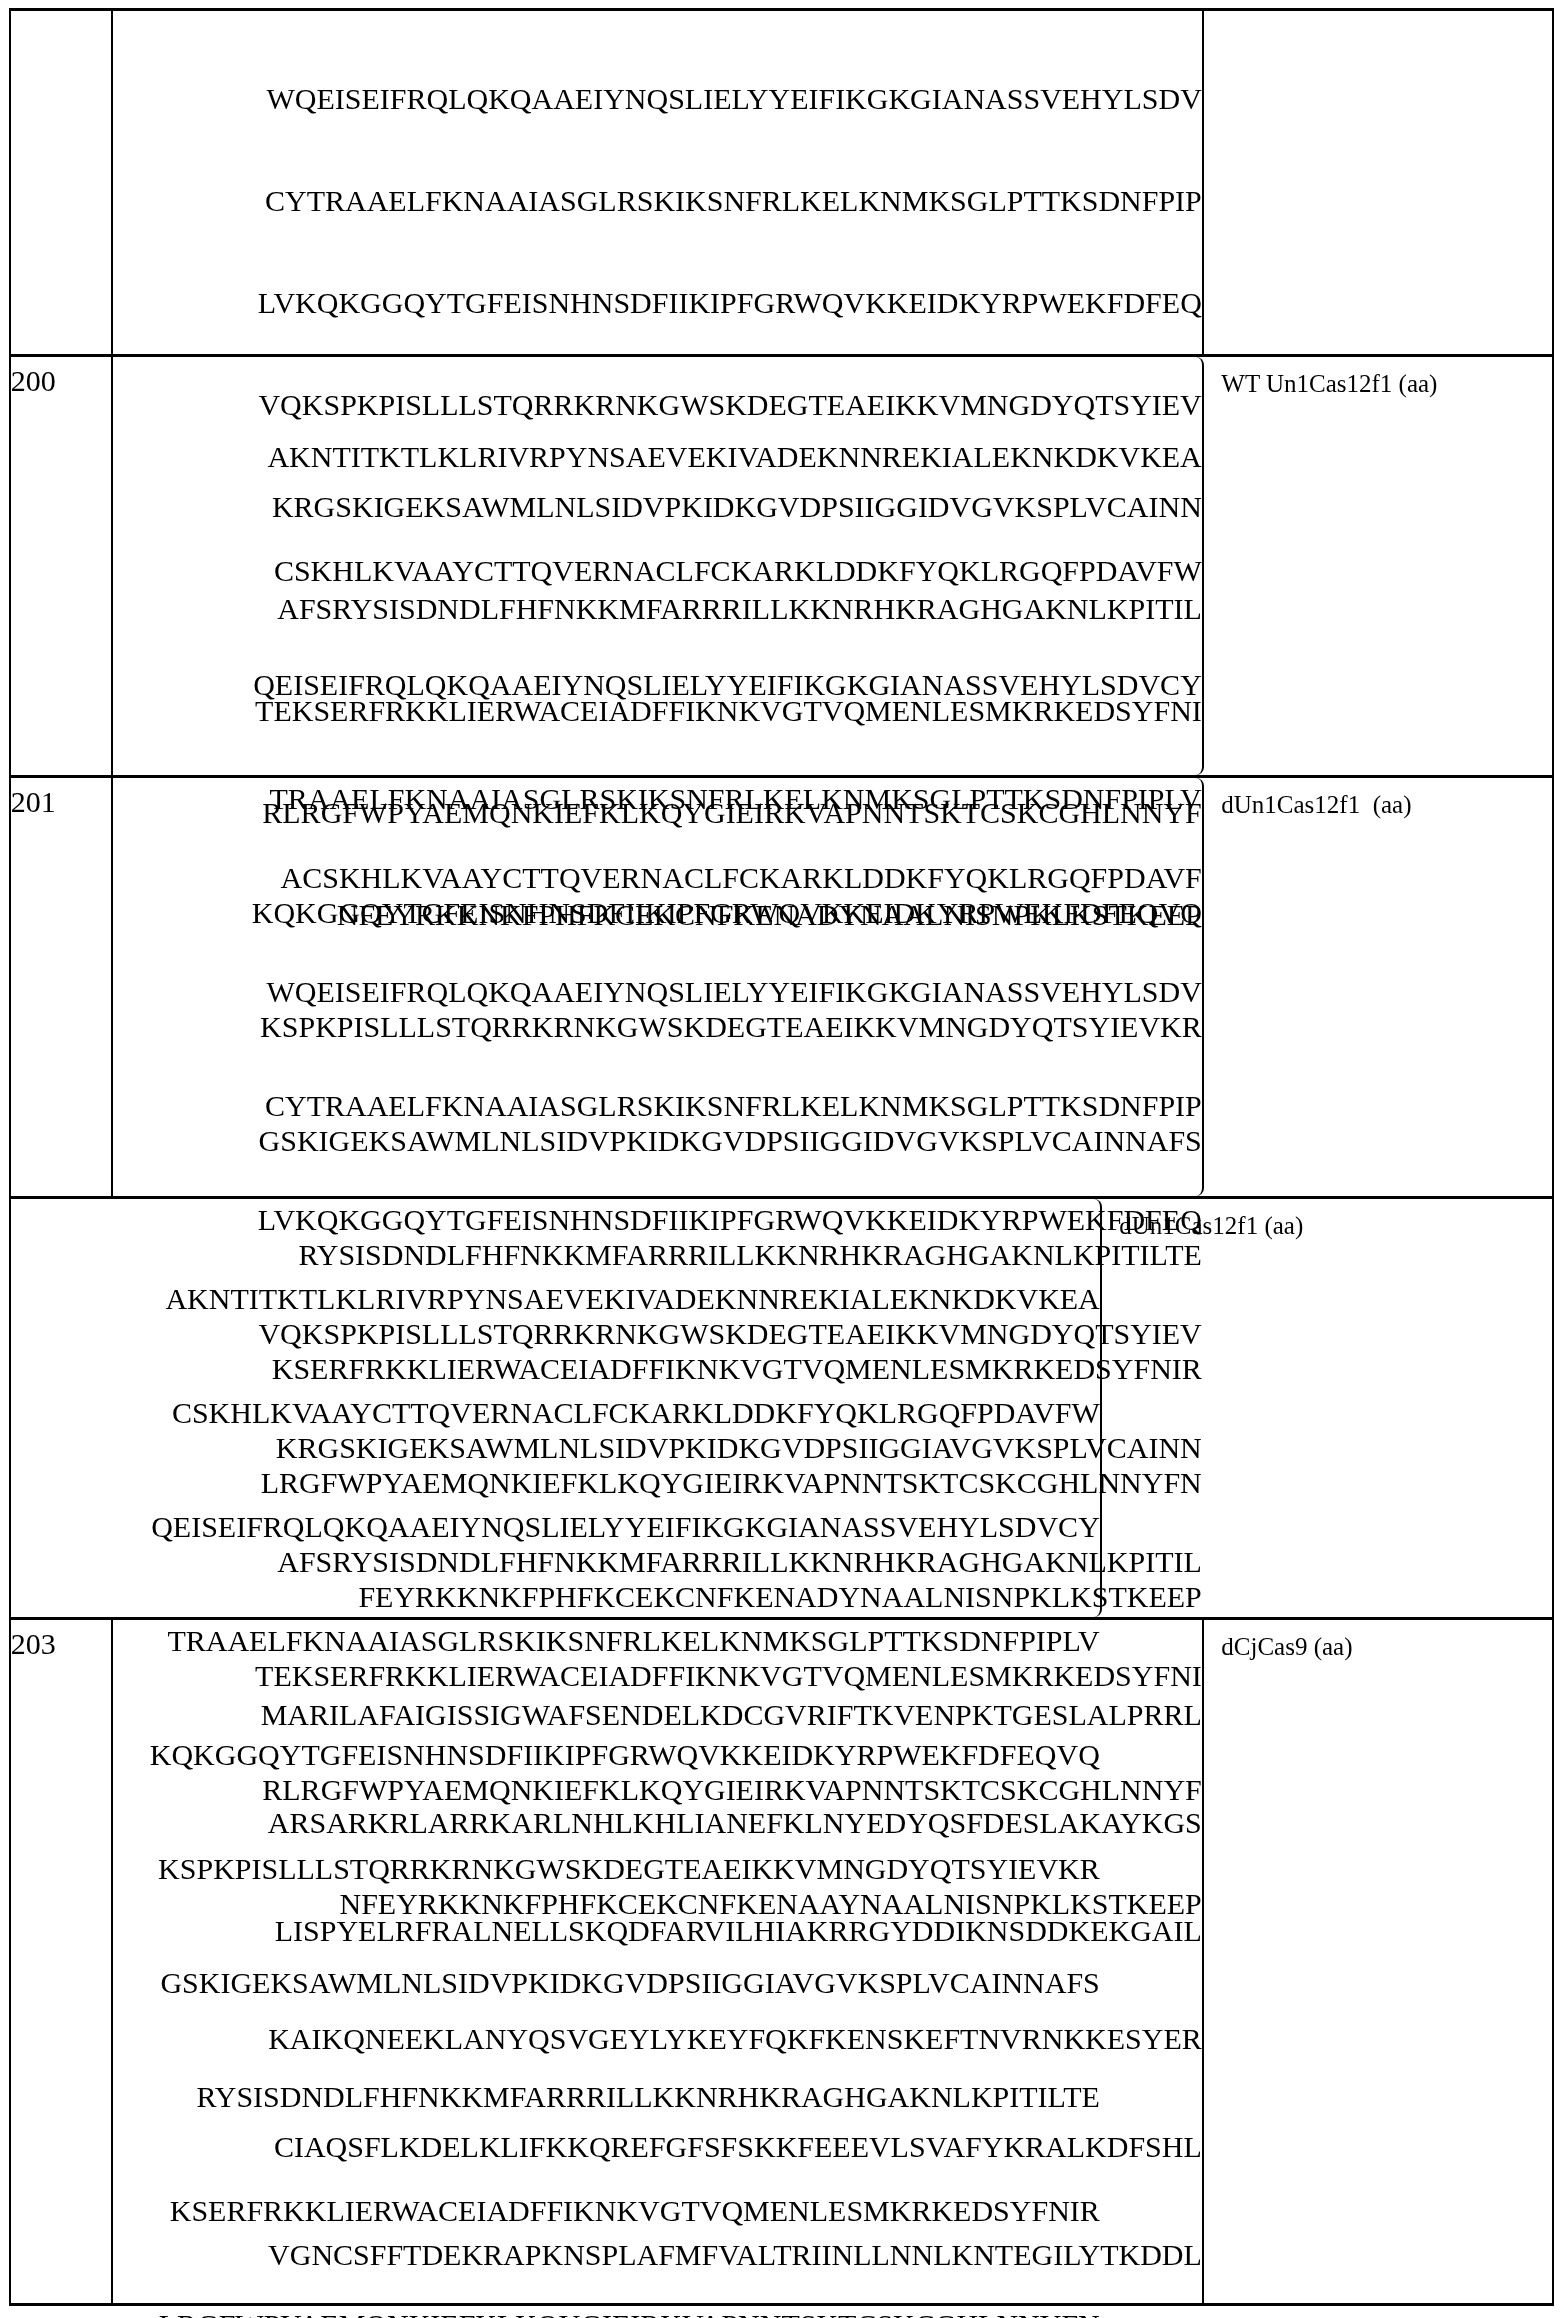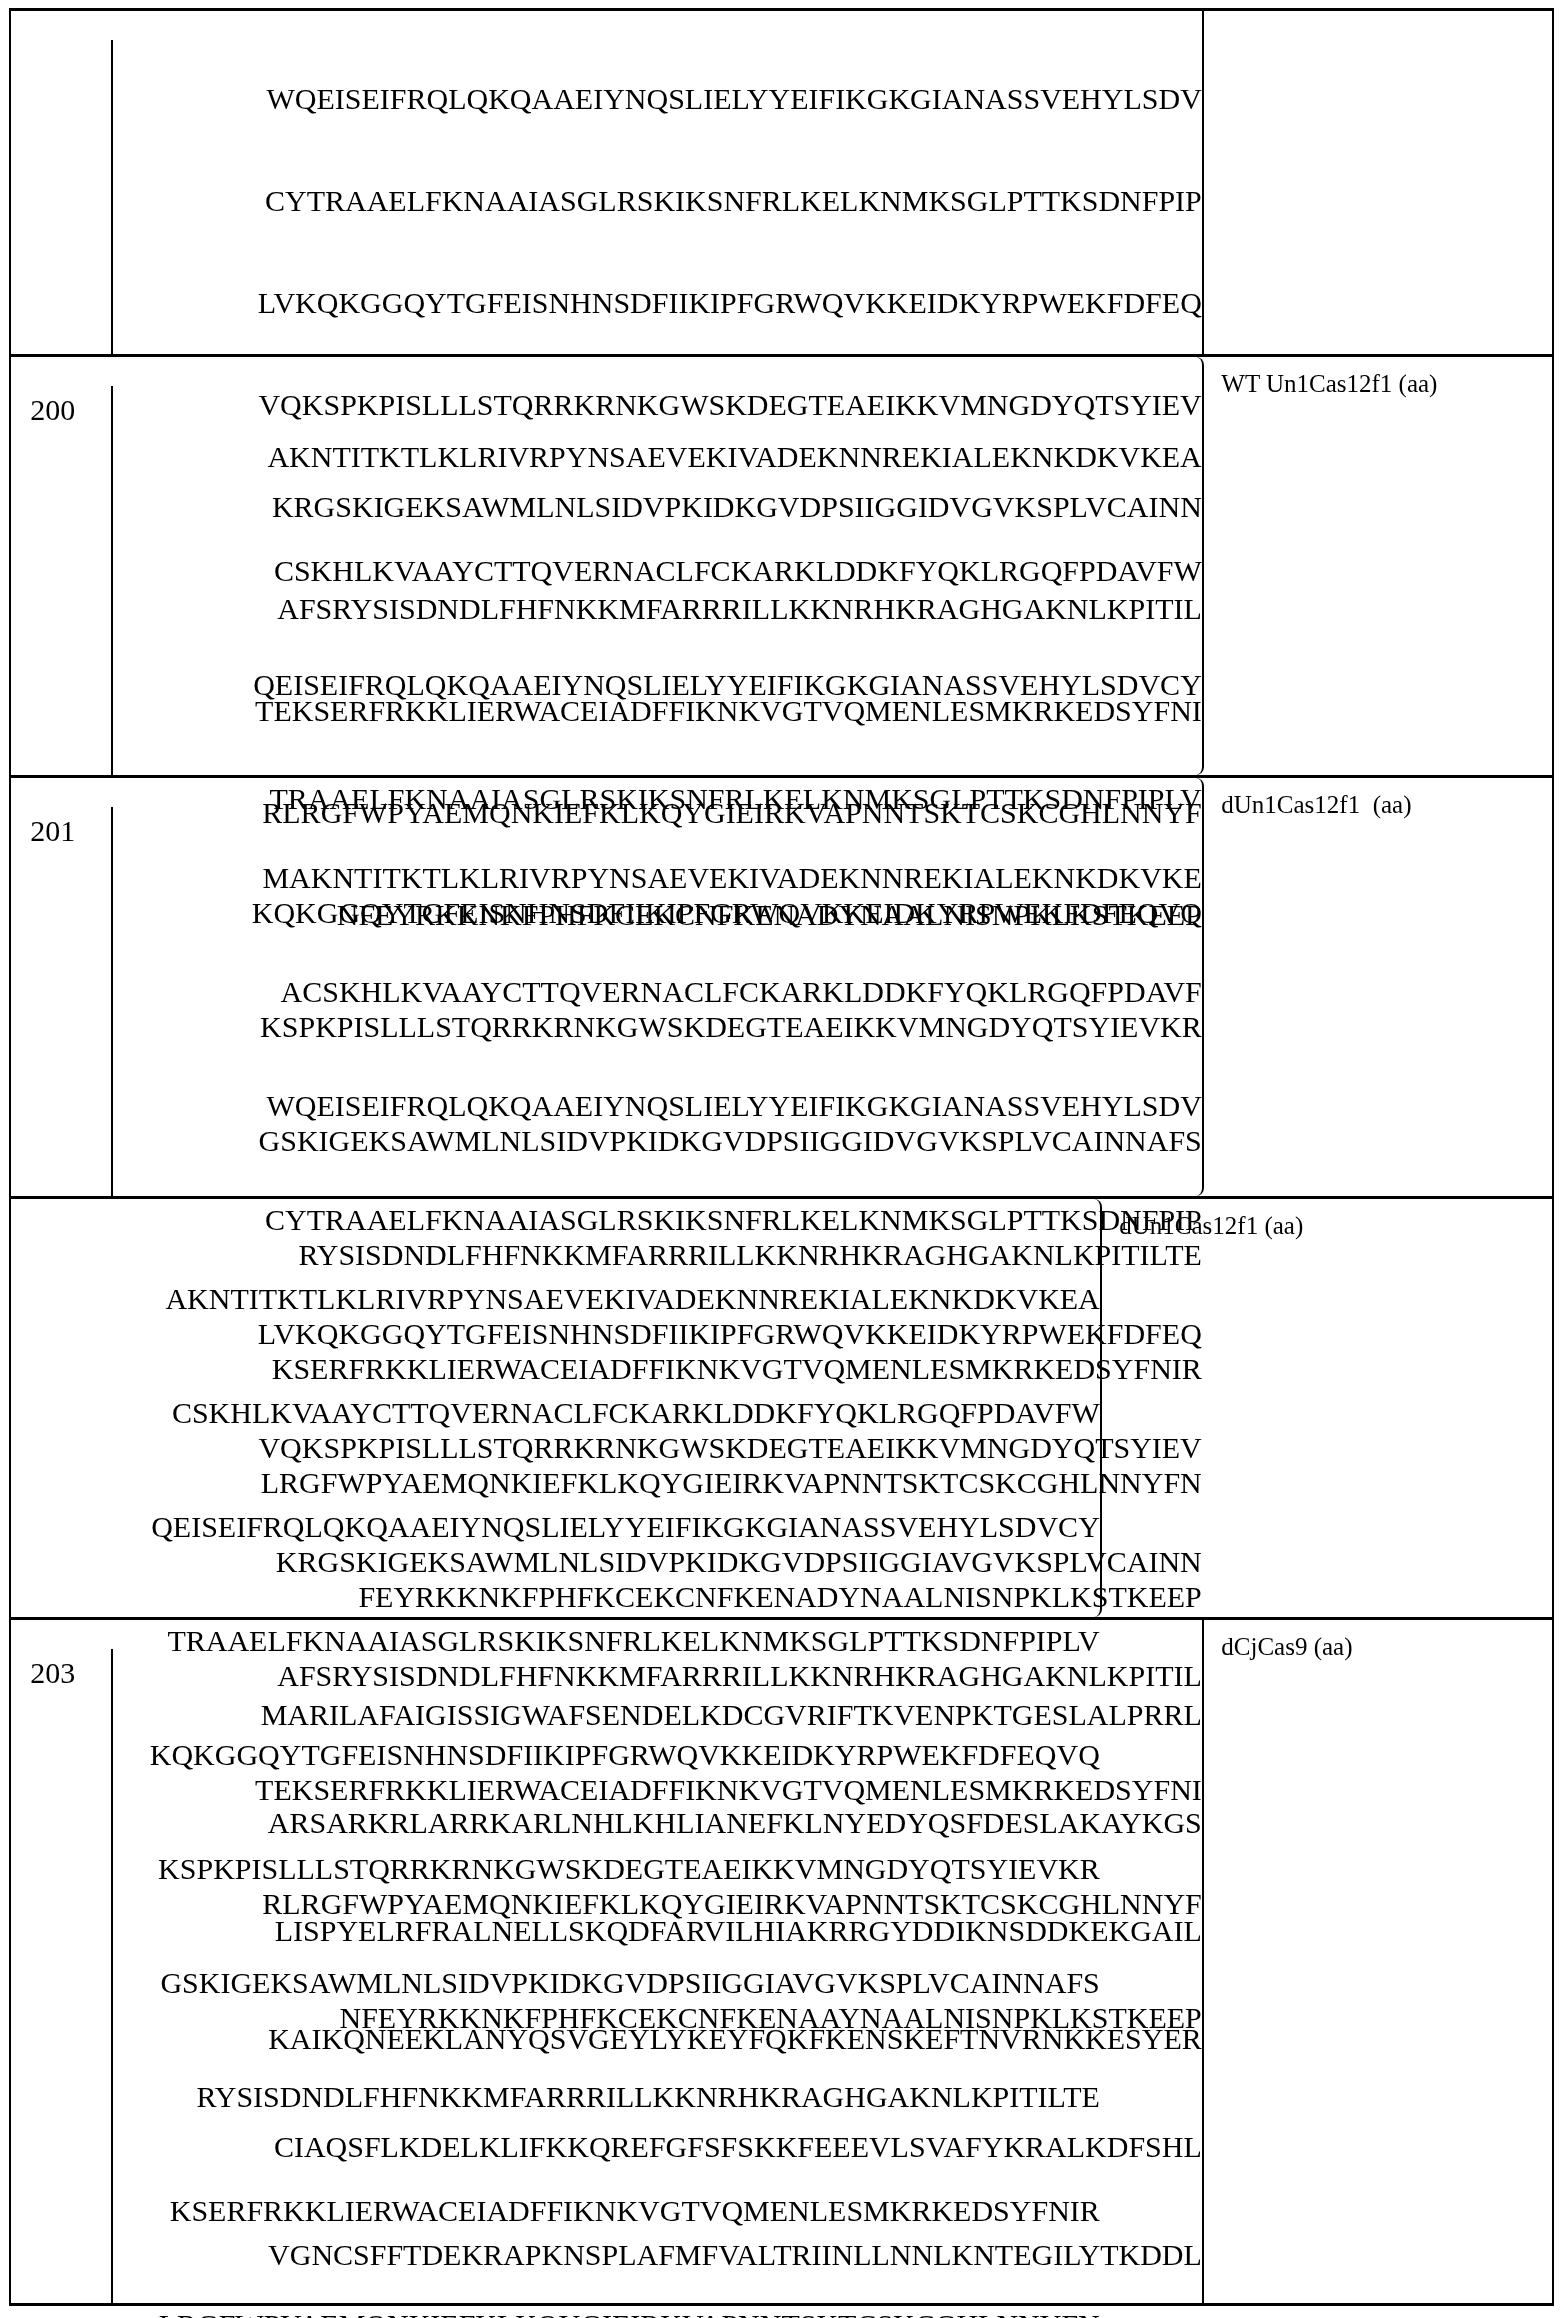--- a/index.html
+++ b/index.html
@@ -3,22 +3,22 @@
 <meta charset="utf-8">
 <style>
   html, body { margin: 0; padding: 0; background: #ffffff; }
   body { width: 1563px; height: 2319px; position: relative; overflow: hidden;
          font-family: "Liberation Serif", "DejaVu Serif", serif; color: #000; }
   .table { position: absolute; left: 8.8px; top: 8px; width: 1545px;
            border-left: 2.4px solid #000; border-right: 2.4px solid #000; box-sizing: border-box; }
   .row { position: relative; display: flex; border-top: 3.2px solid #000; box-sizing: border-box; }
   .row:last-child { border-bottom: 3.2px solid #000; }
   .cell { box-sizing: border-box; }
-  .c-id { width: 102px; border-right: 2.4px solid #000; text-align: center; padding-right: 16px;
-          font-size: 30px; padding-top: 4.8px; line-height: 38px; margin-top: 29px; }
+  .c-id { width: 102px; border-right: 2.4px solid #000; text-align: left; padding-right: 16px;
+          font-size: 30px; padding-top: 4.8px; line-height: 38px; }
   .c-seq { width: 1091px; border-right: 2.4px solid #000; padding-left: 17.5px; padding-top: 4.8px;
            font-size: 30px; white-space: pre; letter-spacing: 0px; }
   .c-desc { flex: 1; padding-left: 17.5px; padding-top: 8px; font-size: 25px; line-height: 38px; white-space: pre; }
   .seq-line { display: block; height: auto; text-align: right; }
   .r0 { height: 346px; } .r0 .c-seq { line-height: 34px; padding-top: 3.2px; }
   .r1, .r2, .r3 { height: 421px; } .r1 .c-seq, .r2 .c-seq, .r3 .c-seq { line-height: 38px; border-radius: 8px; }
   .r4 { height: 689px; } .r4 .c-seq { line-height: 36px; }
 </style>
 </head>
 <body>
@@ -54,21 +54,20 @@
       <span class="seq-line">KSERFRKKLIERWACEIADFFIKNKVGTVQMENLESMKRKEDSYFNIR</span>
       <span class="seq-line">LRGFWPYAEMQNKIEFKLKQYGIEIRKVAPNNTSKTCSKCGHLNNYFN</span>
       <span class="seq-line">FEYRKKNKFPHFKCEKCNFKENADYNAALNISNPKLKSTKEEP</span>
     </div>
     <div class="cell c-desc">WT Un1Cas12f1 (aa)</div>
   </div>
 
   <div class="row r2">
     <div class="cell c-id">201</div>
     <div class="cell c-seq">
-      <span class="seq-line">MAKNTITKTLKLRIVRPYNSAEVEKIVADEKNNREKIALEKNKDKVKE</span>
       <span class="seq-line">ACSKHLKVAAYCTTQVERNACLFCKARKLDDKFYQKLRGQFPDAVF</span>
       <span class="seq-line">WQEISEIFRQLQKQAAEIYNQSLIELYYEIFIKGKGIANASSVEHYLSDV</span>
       <span class="seq-line">CYTRAAELFKNAAIASGLRSKIKSNFRLKELKNMKSGLPTTKSDNFPIP</span>
       <span class="seq-line">LVKQKGGQYTGFEISNHNSDFIIKIPFGRWQVKKEIDKYRPWEKFDFEQ</span>
       <span class="seq-line">VQKSPKPISLLLSTQRRKRNKGWSKDEGTEAEIKKVMNGDYQTSYIEV</span>
       <span class="seq-line">KRGSKIGEKSAWMLNLSIDVPKIDKGVDPSIIGGIAVGVKSPLVCAINN</span>
       <span class="seq-line">AFSRYSISDNDLFHFNKKMFARRRILLKKNRHKRAGHGAKNLKPITIL</span>
       <span class="seq-line">TEKSERFRKKLIERWACEIADFFIKNKVGTVQMENLESMKRKEDSYFNI</span>
       <span class="seq-line">RLRGFWPYAEMQNKIEFKLKQYGIEIRKVAPNNTSKTCSKCGHLNNYF</span>
       <span class="seq-line">NFEYRKKNKFPHFKCEKCNFKENAAYNAALNISNPKLKSTKEEP</span>

